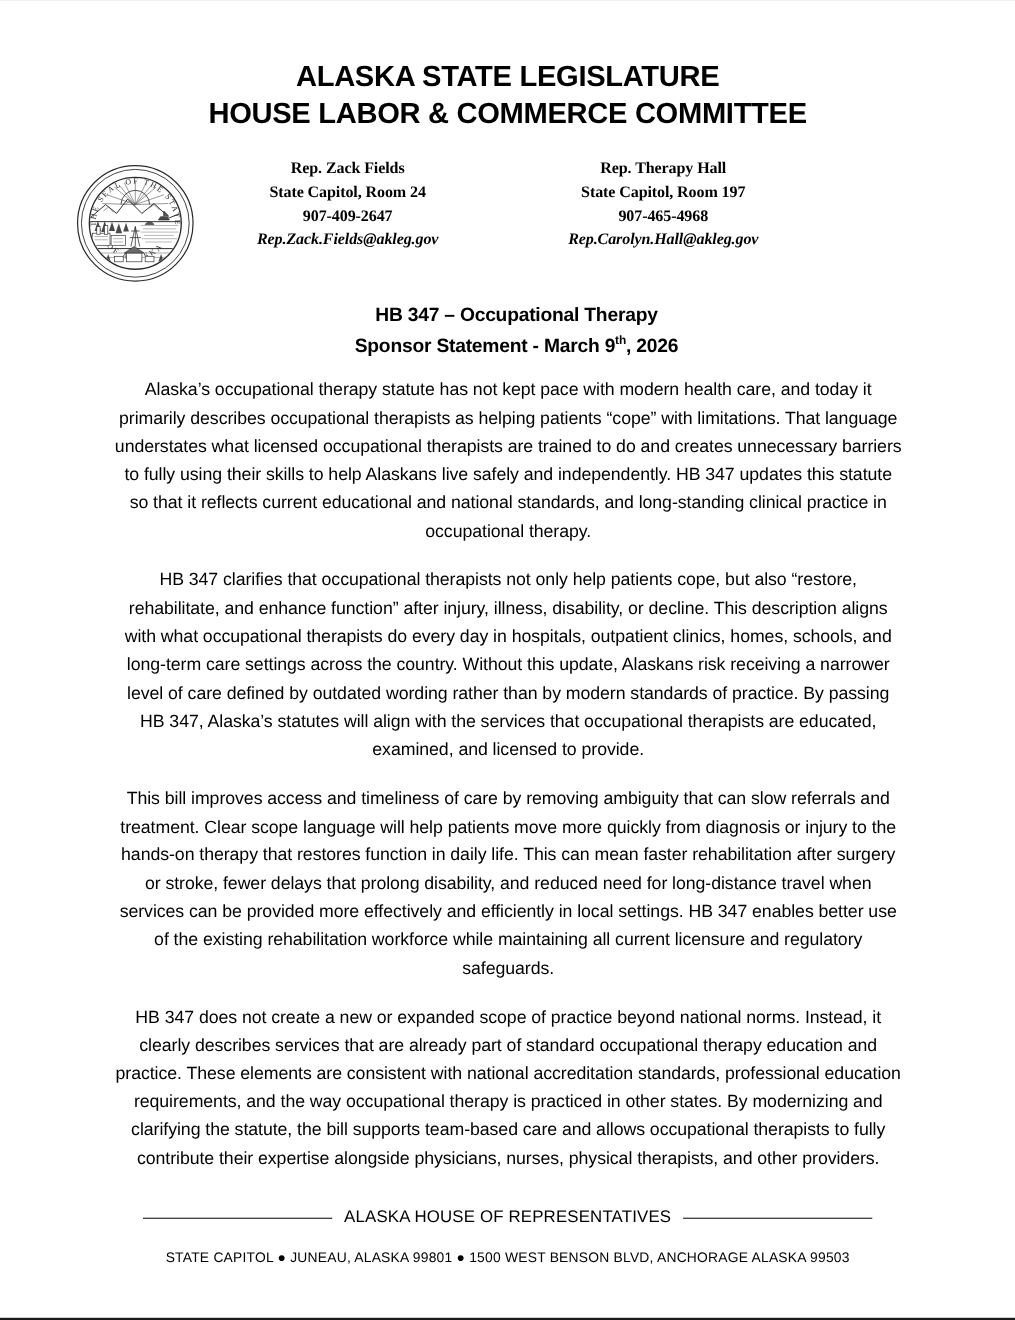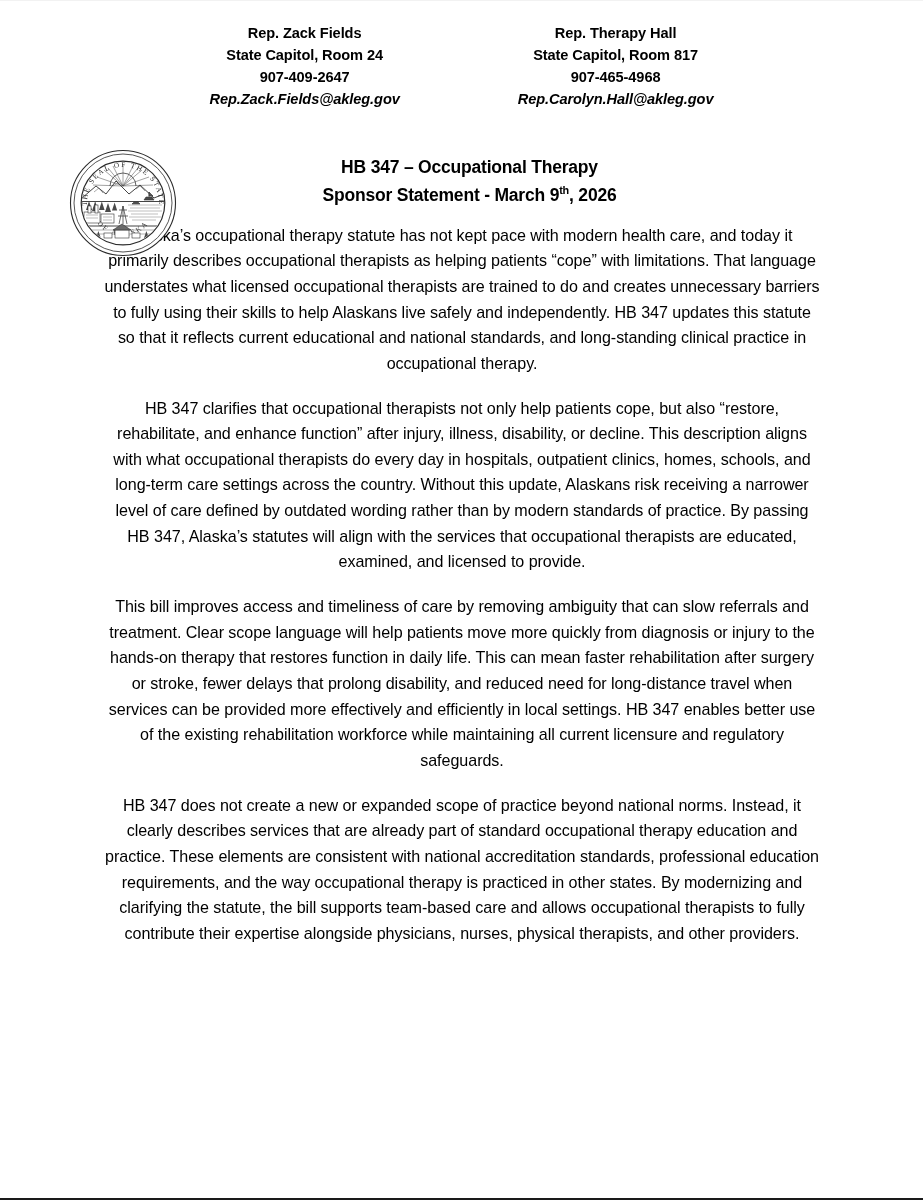--- a/index.html
+++ b/index.html
@@ -51,20 +51,21 @@
     height: 110px;
   }
   .seal-wrap svg { display: block; }
 
   
   .contacts {
     display: flex;
     justify-content: center;
     gap: 118px;
     margin-top: 22px;
+    font-family: Liberation Serif, serif;
   }
   .contact-block {
     text-align: center;
     font-size: 14.6px;
     font-weight: bold;
     line-height: 1.50;
     letter-spacing: -0.1px;
   }
   .contact-block .email {
     font-style: italic;
@@ -132,20 +133,24 @@
     margin-top: 20px;
     font-size: 12.6px;
     letter-spacing: 0.2px;
   }
 </style>
 </head>
 <body>
 
 <div class="page">
 
+  <div class="doc-header">
+    <div class="org-title">ALASKA STATE LEGISLATURE</div>
+    <div class="committee-title">HOUSE LABOR &amp; COMMERCE COMMITTEE</div>
+  </div>
 
   <div class="seal-wrap">
     <svg viewBox="0 0 114 110" width="114" height="110" aria-hidden="true">
       <defs>
         <clipPath id="innerClip">
           <circle cx="57" cy="55" r="41"></circle>
         </clipPath>
         <path id="arcTop" d="M 21 55 A 36 36 0 0 1 93 55"></path>
         <path id="arcBot" d="M 24 55 A 33 33 0 0 0 90 55"></path>
       </defs>
@@ -248,34 +253,42 @@
 
   <div class="contacts">
     <div class="contact-block">
       <div>Rep. Zack Fields</div>
       <div>State Capitol, Room 24</div>
       <div>907-409-2647</div>
       <div class="email">Rep.Zack.Fields@akleg.gov</div>
     </div>
     <div class="contact-block">
       <div>Rep. Therapy Hall</div>
-      <div>State Capitol, Room 817</div>
+      <div>State Capitol, Room 197</div>
       <div>907-465-4968</div>
       <div class="email">Rep.Carolyn.Hall@akleg.gov</div>
     </div>
   </div>
 
   <div class="bill-heading">
     <div class="bill-title">HB 347 – Occupational Therapy</div>
     <div class="bill-subtitle">
       <span>Sponsor Statement - March 9</span><sup>th</sup><span>, 2026</span>
     </div>
   </div>
 
   <div class="body-copy">
     <p>Alaska’s occupational therapy statute has not kept pace with modern health care, and today it primarily describes occupational therapists as helping patients “cope” with limitations. That language understates what licensed occupational therapists are trained to do and creates unnecessary barriers to fully using their skills to help Alaskans live safely and independently. HB 347 updates this statute so that it reflects current educational and national standards, and long-standing clinical practice in occupational therapy.</p>
     <p>HB 347 clarifies that occupational therapists not only help patients cope, but also “restore, rehabilitate, and enhance function” after injury, illness, disability, or decline. This description aligns with what occupational therapists do every day in hospitals, outpatient clinics, homes, schools, and long-term care settings across the country. Without this update, Alaskans risk receiving a narrower level of care defined by outdated wording rather than by modern standards of practice. By passing HB 347, Alaska’s statutes will align with the services that occupational therapists are educated, examined, and licensed to provide.</p>
     <p>This bill improves access and timeliness of care by removing ambiguity that can slow referrals and treatment. Clear scope language will help patients move more quickly from diagnosis or injury to the hands-on therapy that restores function in daily life. This can mean faster rehabilitation after surgery or stroke, fewer delays that prolong disability, and reduced need for long-distance travel when services can be provided more effectively and efficiently in local settings. HB 347 enables better use of the existing rehabilitation workforce while maintaining all current licensure and regulatory safeguards.</p>
     <p>HB 347 does not create a new or expanded scope of practice beyond national norms. Instead, it clearly describes services that are already part of standard occupational therapy education and practice. These elements are consistent with national accreditation standards, professional education requirements, and the way occupational therapy is practiced in other states. By modernizing and clarifying the statute, the bill supports team-based care and allows occupational therapists to fully contribute their expertise alongside physicians, nurses, physical therapists, and other providers.</p>
   </div>
 
+  <div class="doc-footer">
+    <div class="footer-rule-line">
+      <span class="rule"></span>
+      <span class="footer-chamber">ALASKA HOUSE OF REPRESENTATIVES</span>
+      <span class="rule"></span>
+    </div>
+    <div class="footer-address">STATE CAPITOL ● JUNEAU, ALASKA 99801 ● 1500 WEST BENSON BLVD, ANCHORAGE ALASKA 99503</div>
+  </div>
 
 </div>
 
 </body></html>

